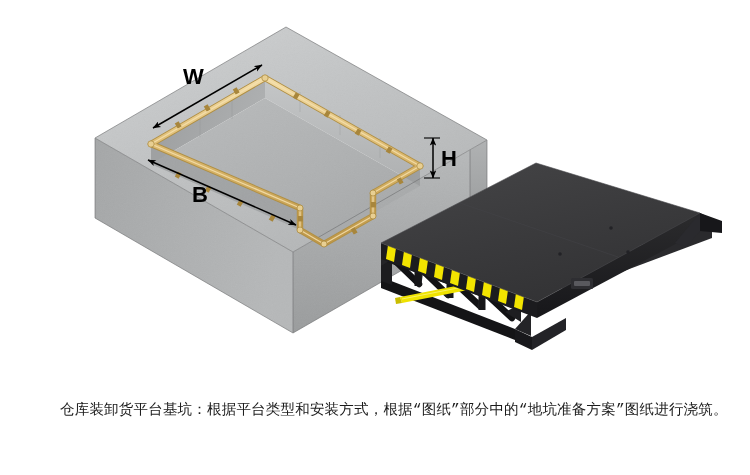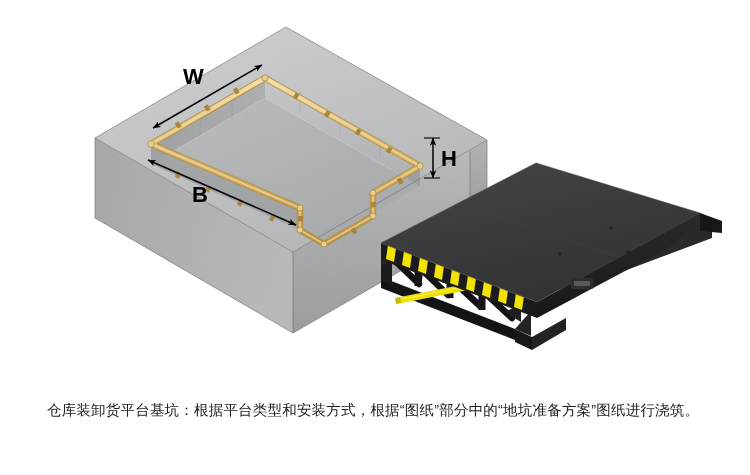--- a/index.html
+++ b/index.html
@@ -35,23 +35,23 @@
     width: 750px;
     height: 380px;
   }
 
   
   #caption {
     position: absolute;
     left: 0;
     top: 395px;
     width: 750px;
-    padding: 0 18px 0 18px;
+    padding: 0 18px 0 31px;
     box-sizing: border-box;
-    font-family: Liberation Sans, sans-serif;
+    font-family: Liberation Mono, monospace;
     font-size: 14.5px;
     line-height: 30px;
     color: #1b1b1b;
     letter-spacing: 0.2px;
   }
   #caption .para {
     text-indent: 2em;
     text-align: justify;
     text-justify: inter-character;
     margin: 0;

